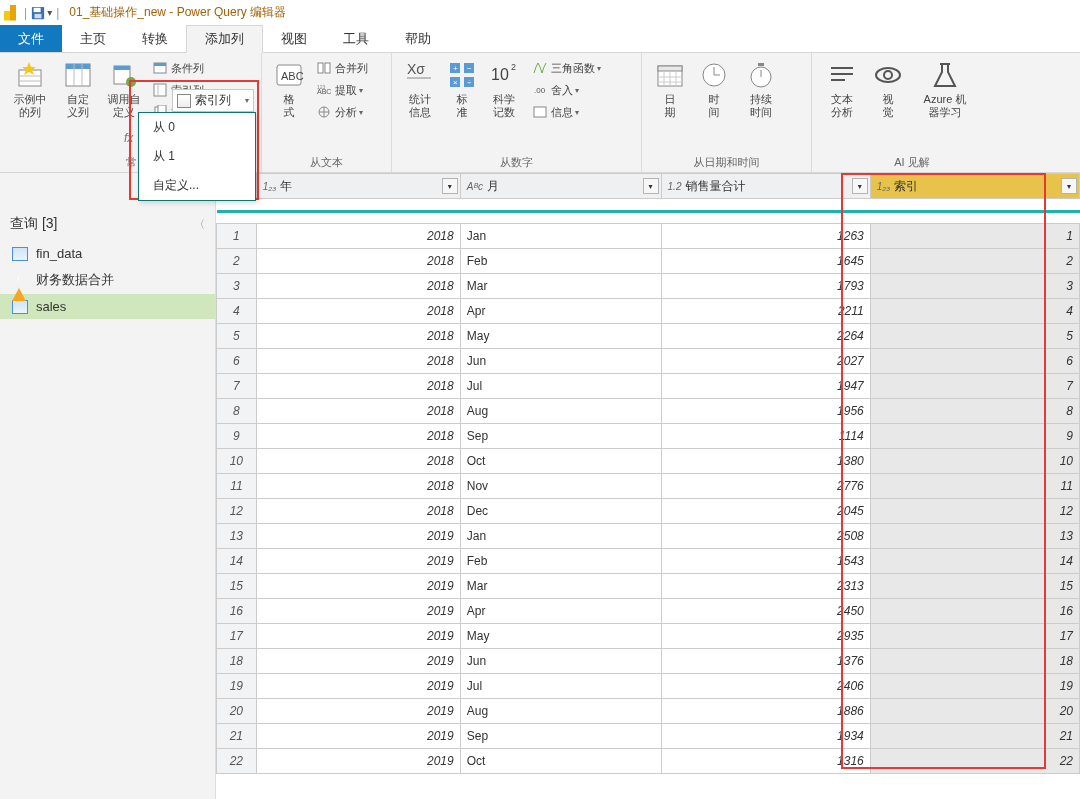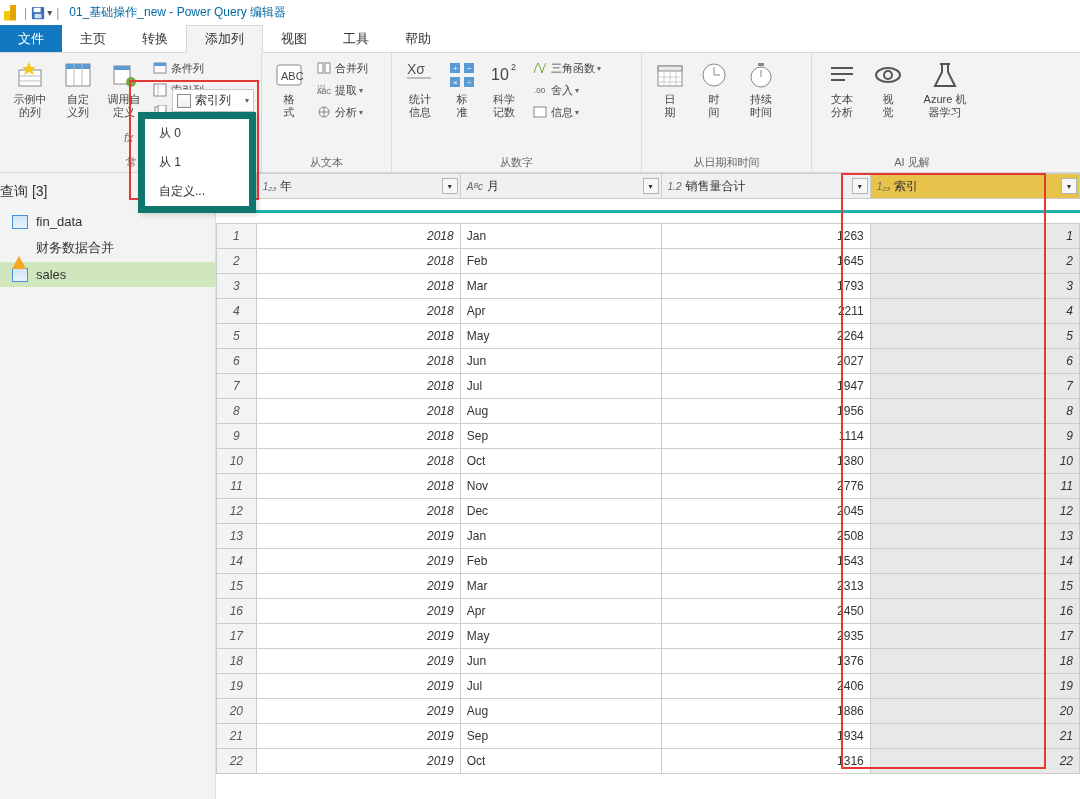--- a/index.html
+++ b/index.html
@@ -2,64 +2,64 @@
 <html><head>
 <meta charset="utf-8">
 <style>
   * { box-sizing: border-box; margin: 0; padding: 0; }
   body { font-family: "Microsoft YaHei", "Segoe UI", sans-serif; font-size: 12px; background: #fff; color: #333; width: 1080px; height: 799px; overflow: hidden; position: relative; }
   .titlebar { height: 25px; background: #fff; display: flex; align-items: center; padding: 0 4px; border-bottom: 0; }
   .titlebar .pbi-icon { width: 12px; height: 16px; background: linear-gradient(to right, #f2c811 0 50%, #e6a500 50% 100%); clip-path: polygon(0 40%, 50% 40%, 50% 0, 100% 0, 100% 100%, 0 100%); margin-right: 4px; }
   .titlebar .sep { color: #999; margin: 0 4px; }
   .titlebar .save-icon { width: 14px; height: 14px; display: inline-block; }
   .titlebar .chev { font-size: 10px; color: #555; margin-left: 2px; }
-  .titlebar .title { margin-left: 6px; font-size: 12px; color: #0369a1; }
+  .titlebar .title { margin-left: 6px; font-size: 12px; color: #a16207; }
   .tabs { height: 28px; display: flex; align-items: stretch; background: #fff; border-bottom: 1px solid #d6d6d6; }
   .tab { padding: 0 18px; display: flex; align-items: center; font-size: 13px; color: #333; cursor: pointer; }
   .tab.file { background: #1279c0; color: #fff; }
   .tab.active { background: #f3f3f3; border: 1px solid #d6d6d6; border-bottom: 1px solid #f3f3f3; margin-bottom: -1px; }
   .ribbon { height: 120px; background: #f3f3f3; border-bottom: 1px solid #d6d6d6; display: flex; align-items: stretch; }
   .ribbon-group { border-right: 1px solid #dcdcdc; display: flex; flex-direction: column; justify-content: space-between; padding: 4px 6px 2px; }
   .ribbon-group .group-label { text-align: center; font-size: 11px; color: #666; margin-top: 2px; }
   .ribbon-row { display: flex; align-items: flex-start; }
   .rbtn-large { display: flex; flex-direction: column; align-items: center; width: 48px; padding: 2px 0; cursor: pointer; }
   .rbtn-large .ico { width: 32px; height: 32px; margin-bottom: 2px; display: flex; align-items: center; justify-content: center; }
   .rbtn-large .lbl { text-align: center; font-size: 11px; line-height: 13px; color: #444; }
   .rbtn-small { display: flex; align-items: center; height: 22px; padding: 0 4px; font-size: 11px; color: #444; cursor: pointer; }
   .rbtn-small .ico { width: 16px; height: 16px; margin-right: 3px; display:flex; align-items:center; justify-content:center; }
   .chevsm { font-size: 8px; margin-left: 2px; color: #666; }
   .stack { display: flex; flex-direction: column; }
   .dropdown-highlight { position: absolute; border: 2px solid #e53935; z-index: 20; }
-  .dropdown-menu { position: absolute; background: #fff; border: 7px solid #0f766e; box-shadow: 2px 2px 5px rgba(0,0,0,0.15); z-index: 25; width: 118px; }
+  .dropdown-menu { position: absolute; background: #fff; border: 1px solid #0f766e; box-shadow: 2px 2px 5px rgba(0,0,0,0.15); z-index: 25; width: 118px; }
   .dropdown-menu .item { padding: 6px 14px; font-size: 12px; cursor: pointer; }
   .dropdown-trigger { position: absolute; background: #fff; border: 1px solid #c8c8c8; display:flex; align-items:center; padding: 2px 4px; font-size:12px; z-index:25; }
   .dropdown-trigger .ico-sq { width:14px; height:14px; border:1px solid #888; margin-right:4px; background: linear-gradient(#fff,#eee); }
   .content { display: flex; height: calc(799px - 25px - 28px - 120px); }
   .sidebar { width: 216px; background: #f3f3f3; border-right: 1px solid #ddd; padding: 8px 0; }
-  .sidebar .title-row { display: flex; justify-content: space-between; align-items: center; padding: 2px 0 8px; }
+  .sidebar .title-row { display: flex; justify-content: space-between; align-items: center; padding: 2px 10px 8px; margin-top: 32px; }
   .sidebar .title-row .t { font-size: 14px; color: #333; }
   .sidebar .title-row .chev-left { font-size: 11px; color: #888; }
   .side-item { display: flex; align-items: center; padding: 5px 12px; font-size: 13px; color: #333; cursor: pointer; }
   .side-item .ico { width: 16px; height: 14px; margin-right: 8px; }
   .side-item.active { background: #d0e7bd; }
   .table-ico { border: 1px solid #4a90d9; background: linear-gradient(#cfe5f7,#eaf4fd); }
   .warn-ico { width:0; height:0; border-left:7px solid transparent; border-right:7px solid transparent; border-bottom:13px solid #f5a623; position:relative; }
   .warn-ico::after { content:"!"; position:absolute; left:-2px; top:1px; font-size:9px; color:#fff; }
   .grid-wrap { flex: 1; overflow: auto; position: relative; }
   .grid { border-collapse: collapse; width: 100%; }
   .grid th, .grid td { border: 1px solid #ccc; font-size: 12px; height: 25px; padding: 0 6px; }
   .grid thead th { background: #eef0f1; text-align: left; font-weight: normal; position: relative; }
   .grid thead th.sel { background: #e8c34b; }
   .grid thead th .type-ico { font-style: italic; font-size: 10px; color: #666; margin-right: 4px; }
   .grid thead th .fbtn { position: absolute; right: 2px; top: 4px; width: 16px; height: 16px; border: 1px solid #b5b5b5; background: #f7f7f7; font-size: 8px; display: flex; align-items: center; justify-content: center; }
   .grid tbody td.rownum { background: #f1f3f4; text-align: center; color: #555; width: 34px; font-style: italic; }
   .accent-bar { height: 3px; background: #20b2aa; }
   .col-year { text-align: right; font-style: italic; color: #333; }
   .col-month { text-align: left; }
-  .col-sales { text-align: right; }
+  .col-sales { text-align: right; font-style: italic; }
   .col-idx { text-align: right; font-style: italic; background: #e8e8e8; }
   .red-outline { position: absolute; border: 2px solid #e53935; z-index: 10; pointer-events: none; }
   .fx-ico { font-style: italic; font-size: 12px; color:#777; }
   svg { display: block; }
 </style>
 </head>
 <body>
 
 <div class="titlebar">
   <span class="pbi-icon"></span>

